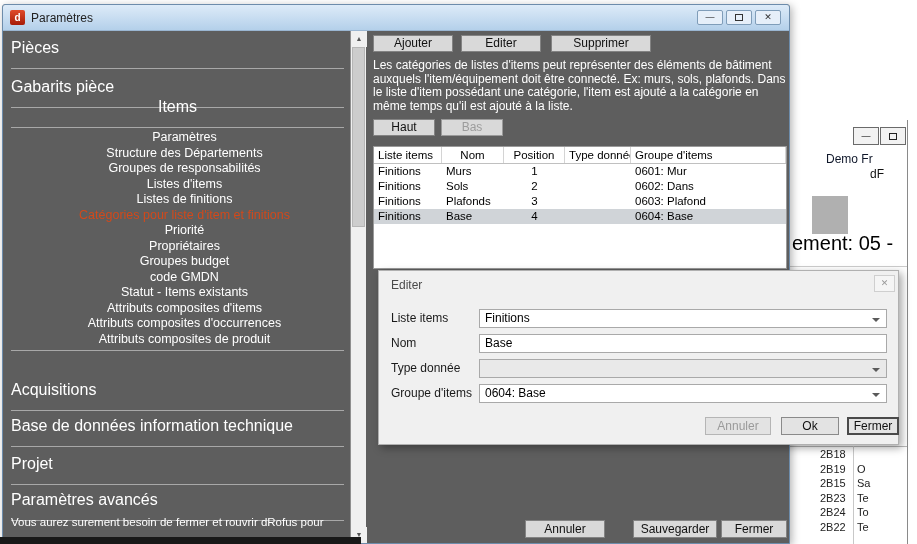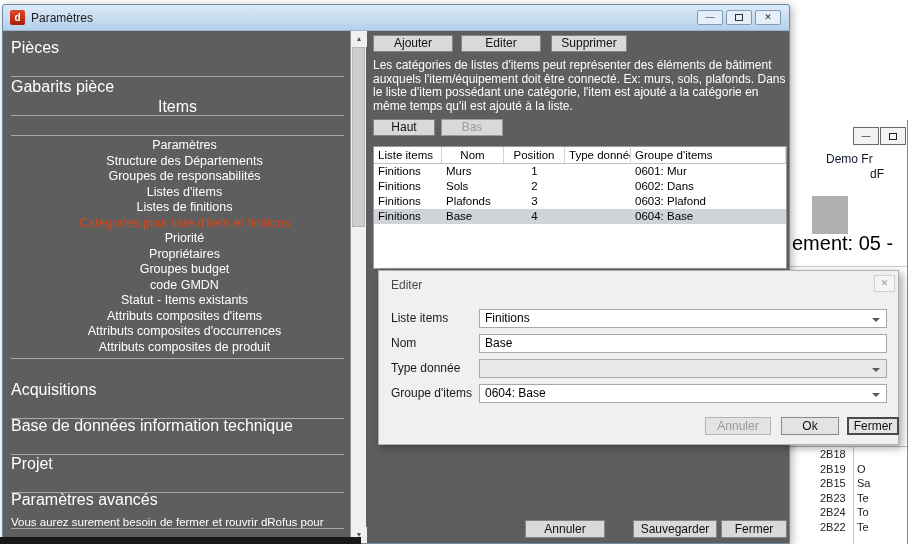--- a/index.html
+++ b/index.html
@@ -38,21 +38,21 @@
              border:1px solid #7f9db9; border-radius:2px; text-align:center; color:#333;
              font-size:9px; line-height:13px; cursor:default; }
   .cap-btn .sq { display:inline-block; width:8px; height:7px; border:1px solid #333; margin-top:3px; }
   .cap-min { right:66px; } .cap-max { right:37px; } .cap-close { right:8px; }
 
   .client { position:absolute; left:0; top:26px; right:0; bottom:0; background:#5e5e5e; overflow:hidden; }
 
   
   .sidebar { position:absolute; left:0; top:0; width:347px; bottom:0; overflow:hidden; }
   .side-sec { position:absolute; left:8px; right:6px; }
-  .side-head { font-size:16px; color:#ffffff; padding-bottom:19px; border-bottom:1px solid #a8a8a8; }
+  .side-head { font-size:16px; color:#ffffff; padding-bottom:11px; border-bottom:1px solid #a8a8a8; }
   .side-items { padding:2px 0 3px 0; border-bottom:1px solid #a8a8a8; }
   .side-item { font-size:12.5px; line-height:15.5px; color:#ffffff; padding-left:14px; white-space:nowrap; }
   .side-item.sel { color:#d2491b; }
   .footnote { position:absolute; left:8px; right:12px; top:485px; font-size:11.5px; line-height:13px;
               color:#ffffff; }
 
   
   .sbar { position:absolute; left:347px; top:0; width:16px; bottom:0; background:#f0f0f0;
           border-left:1px solid #8f8f8f; }
   .sbar-arrow { position:absolute; left:0; width:16px; height:16px; background:#f0f0f0;
@@ -200,21 +200,21 @@
 
     <div class="sbar">
       <div class="sbar-arrow sbar-up">▲</div>
       <div class="sbar-thumb"></div>
       <div class="sbar-arrow sbar-down">▼</div>
     </div>
 
     <div class="main">
       <div class="btn" style="left:4px; top:4px; width:80px;">Ajouter</div>
       <div class="btn" style="left:92px; top:4px; width:80px;">Editer</div>
-      <div class="btn" style="left:182px; top:4px; width:76px;">Supprimer</div>
+      <div class="btn" style="left:182px; top:4px; width:100px;">Supprimer</div>
 
       <div class="desc">Les catégories de listes d'items peut représenter des éléments de bâtiment auxquels l'item/équipement doit être connecté. Ex: murs, sols, plafonds. Dans le liste d'item possédant une catégorie, l'item est ajouté a la catégorie en même temps qu'il est ajouté à la liste.</div>
 
       <div class="btn" style="left:4px; top:88px; width:62px;">Haut</div>
       <div class="btn disabled" style="left:72px; top:88px; width:62px;">Bas</div>
 
       <div class="tbl">
         <div class="tbl-head" id="tbl-head">
             <div class="cell c0">Liste items</div>
             <div class="cell c1">Nom</div>

